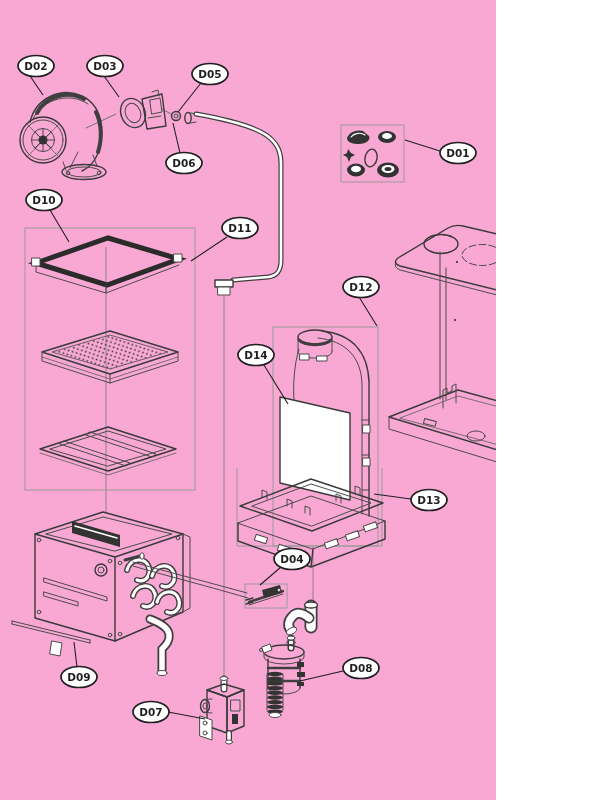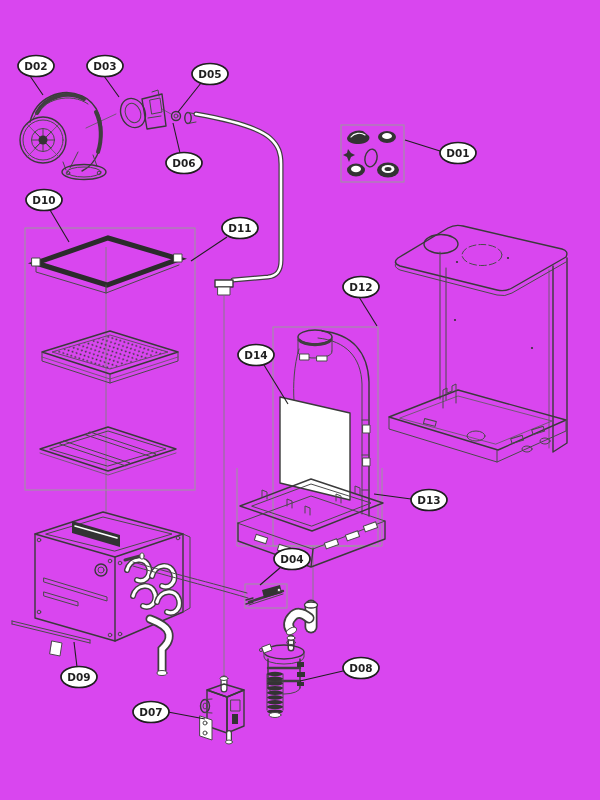--- a/index.html
+++ b/index.html
@@ -1,16 +1,16 @@
 <!DOCTYPE html>
 <html><head>
 <meta charset="utf-8">
 <style>
   html,body { margin:0; padding:0; background:#fff; }
-  #stage { position:relative; width:600px; height:800px; background:#d946ef; overflow:hidden;
+  #stage { position:relative; width:496px; height:800px; background:#f9a8d4; overflow:hidden;
            font-family:"DejaVu Sans", sans-serif; }
   svg { position:absolute; left:0; top:0; }
   .ln   { fill:none; stroke:#3a3a3a; stroke-width:1.4; stroke-linejoin:round; stroke-linecap:round; }
   .lnm  { fill:none; stroke:#4a4a4a; stroke-width:1.0; stroke-linejoin:round; stroke-linecap:round; }
   .lnt  { fill:none; stroke:#5a5a5a; stroke-width:0.8; stroke-linejoin:round; stroke-linecap:round; }
   .thick{ fill:none; stroke:#2b2b2b; stroke-width:5; stroke-linejoin:miter; }
   .dark { fill:#333333; stroke:none; }
   .box  { fill:none; stroke:#9a9a9a; stroke-width:1; }
   .guide{ fill:none; stroke:#7f7f7f; stroke-width:0.9; }
   .tubo { fill:none; stroke:#3f3f3f; stroke-linecap:round; }

